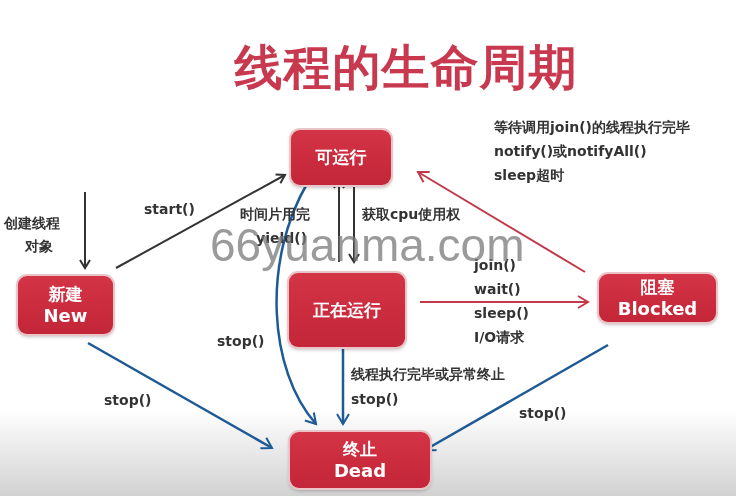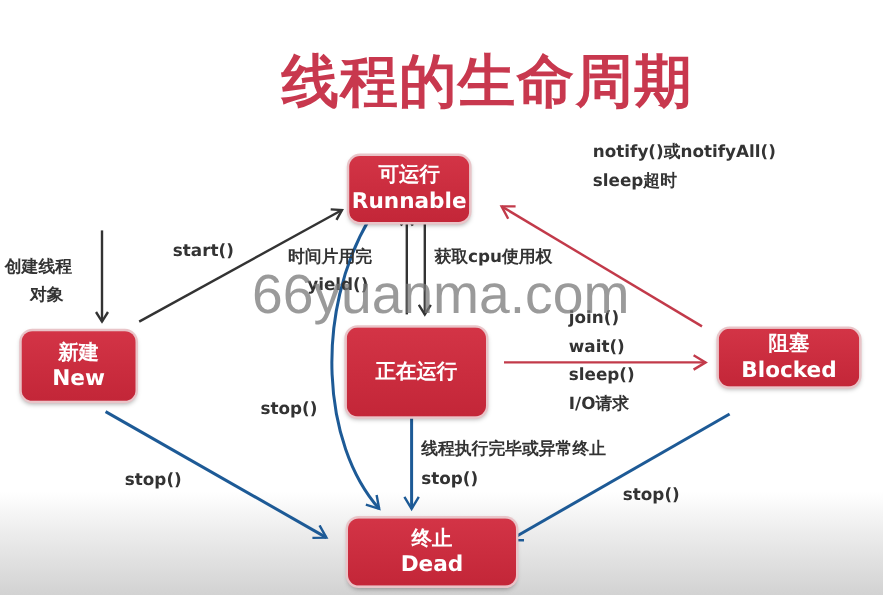--- a/index.html
+++ b/index.html
@@ -65,21 +65,20 @@
 
   <line x1="343" y1="346" x2="343" y2="424" stroke="#1d5a96" stroke-width="2.5" marker-end="url(#mBlue)"></line>
 
   <line x1="88" y1="343" x2="272" y2="448" stroke="#1d5a96" stroke-width="2.5" marker-end="url(#mBlue)"></line>
 
   <line x1="608" y1="345" x2="425" y2="450" stroke="#1d5a96" stroke-width="2.5" marker-end="url(#mBlue)"></line>
 </svg>
 
 <div class="state" style="left:291px;top:112px;width:100px;height:55px;margin-top:18px;">
   <span class="cn">可运行</span>
-  <span class="en">Runnable</span>
 </div>
 
 <div class="state" style="left:18px;top:276px;width:95px;height:58px;">
   <span class="cn">新建</span>
   <span class="en">New</span>
 </div>
 
 <div class="state" style="left:289px;top:273px;width:116px;height:74px;">
   <span class="cn">正在运行</span>
 </div>
@@ -100,20 +99,21 @@
 </div>
 
 <div class="lbl" style="left:144px;top:198px;">start()</div>
 
 <div class="lbl" style="left:240px;top:203px;">时间片用完</div>
 <div class="lbl" style="left:256px;top:227px;">yield()</div>
 
 <div class="lbl" style="left:362px;top:203px;">获取cpu使用权</div>
 
 <div class="lbl" style="left:494px;top:115px;line-height:24px;">
+  <div>等待调用join()的线程执行完毕</div>
   <div>notify()或notifyAll()</div>
   <div>sleep超时</div>
 </div>
 
 <div class="lbl" style="left:474px;top:253px;line-height:24px;">
   <div>join()</div>
   <div>wait()</div>
   <div>sleep()</div>
   <div>I/O请求</div>
 </div>

